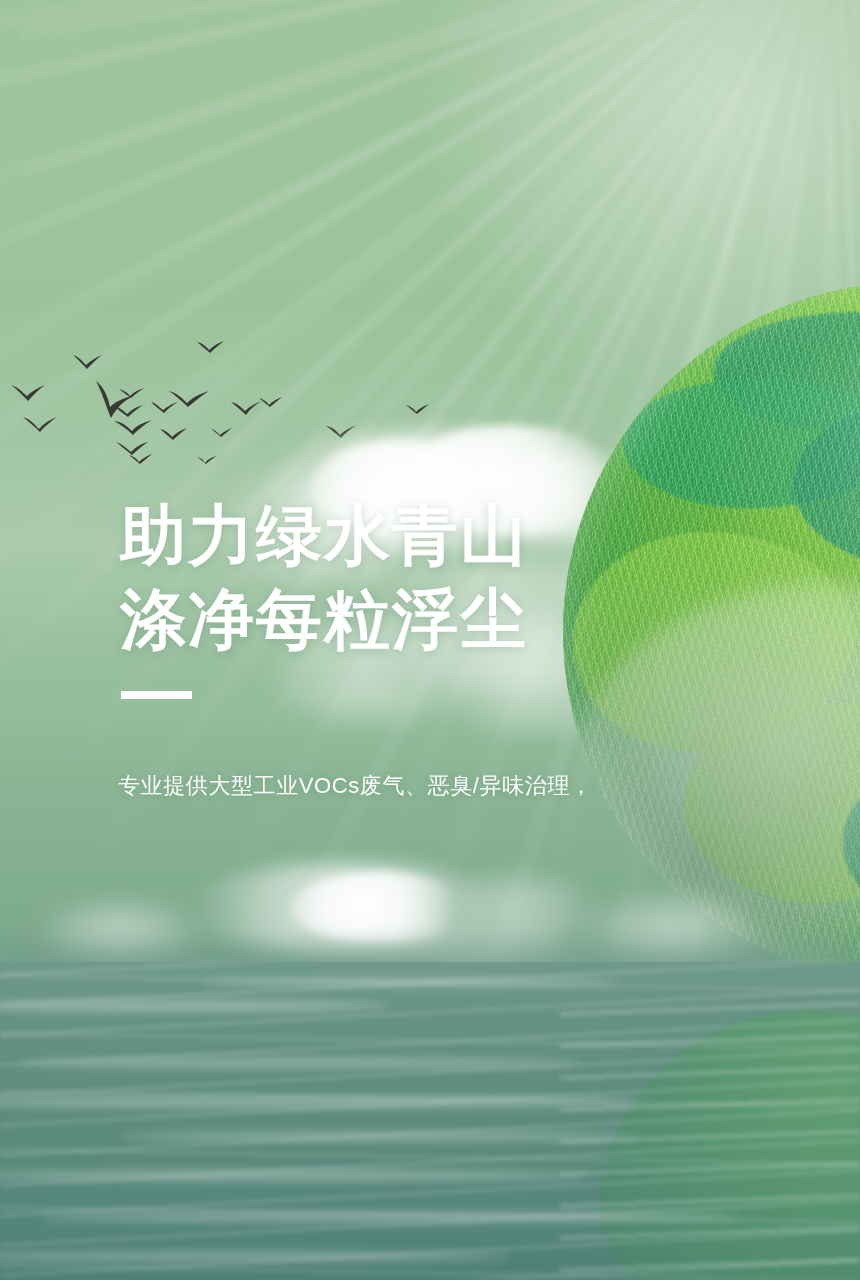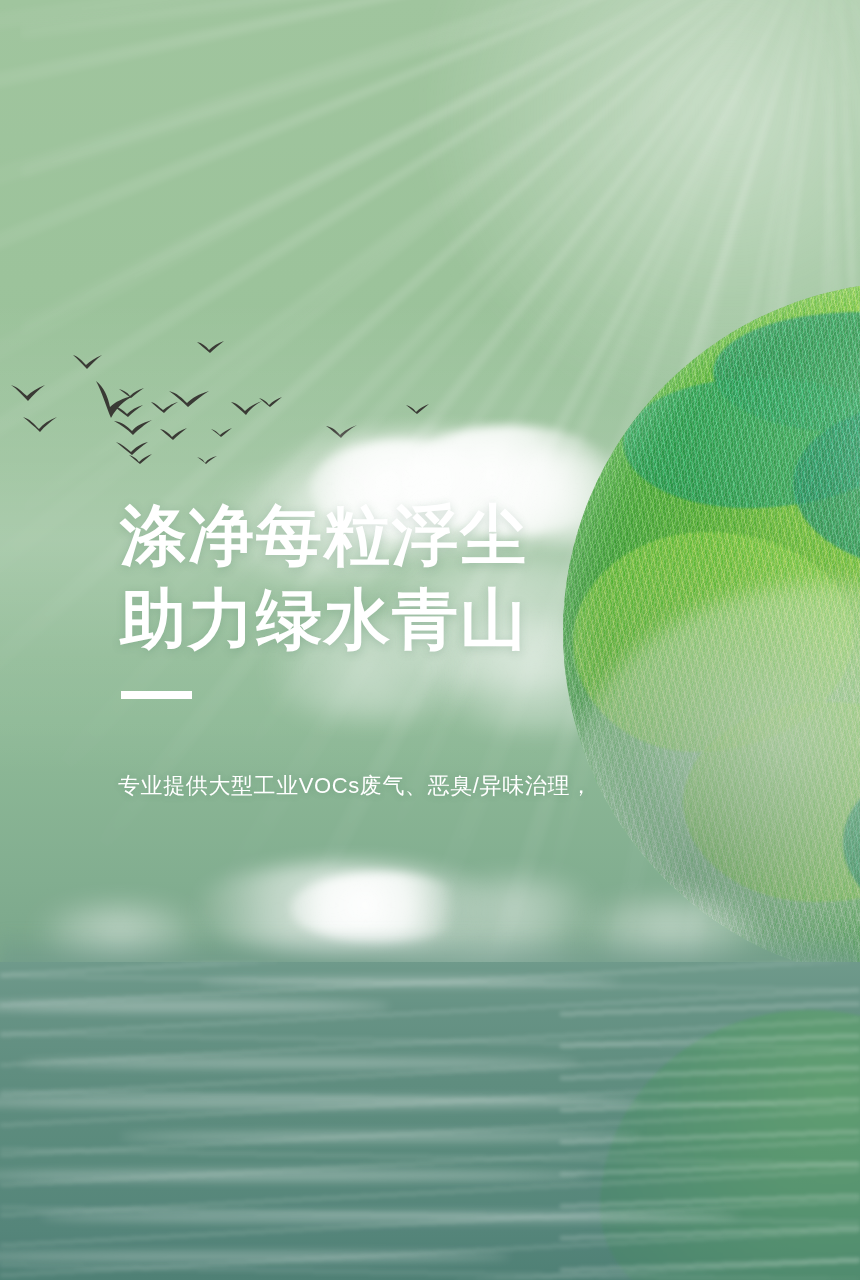--- a/index.html
+++ b/index.html
@@ -470,22 +470,22 @@
   <div class="ripple-streak" style="left:20px; top:1058px; width:560px; height:10px;"></div>
   <div class="ripple-streak" style="left:-60px; top:1096px; width:700px; height:12px;"></div>
   <div class="ripple-streak" style="left:120px; top:1132px; width:520px; height:9px;"></div>
   <div class="ripple-streak" style="left:-30px; top:1170px; width:620px; height:11px;"></div>
   <div class="ripple-streak" style="left:40px; top:1212px; width:700px; height:10px;"></div>
   <div class="ripple-streak" style="left:-50px; top:1252px; width:560px; height:9px;"></div>
   <div class="ripple-streak" style="left:200px; top:978px; width:420px; height:8px;"></div>
 
   <div class="content">
     <div class="headline">
+      <span class="line">助力绿水青山</span>
       <span class="line">涤净每粒浮尘</span>
-      <span class="line">助力绿水青山</span>
     </div>
     <div class="divider"></div>
     <div class="subtitle">
       <span class="line">专业提供大型工业VOCs废气、恶臭/异味治理，</span>
     </div>
   </div>
 
 </div>
 
 </body></html>

